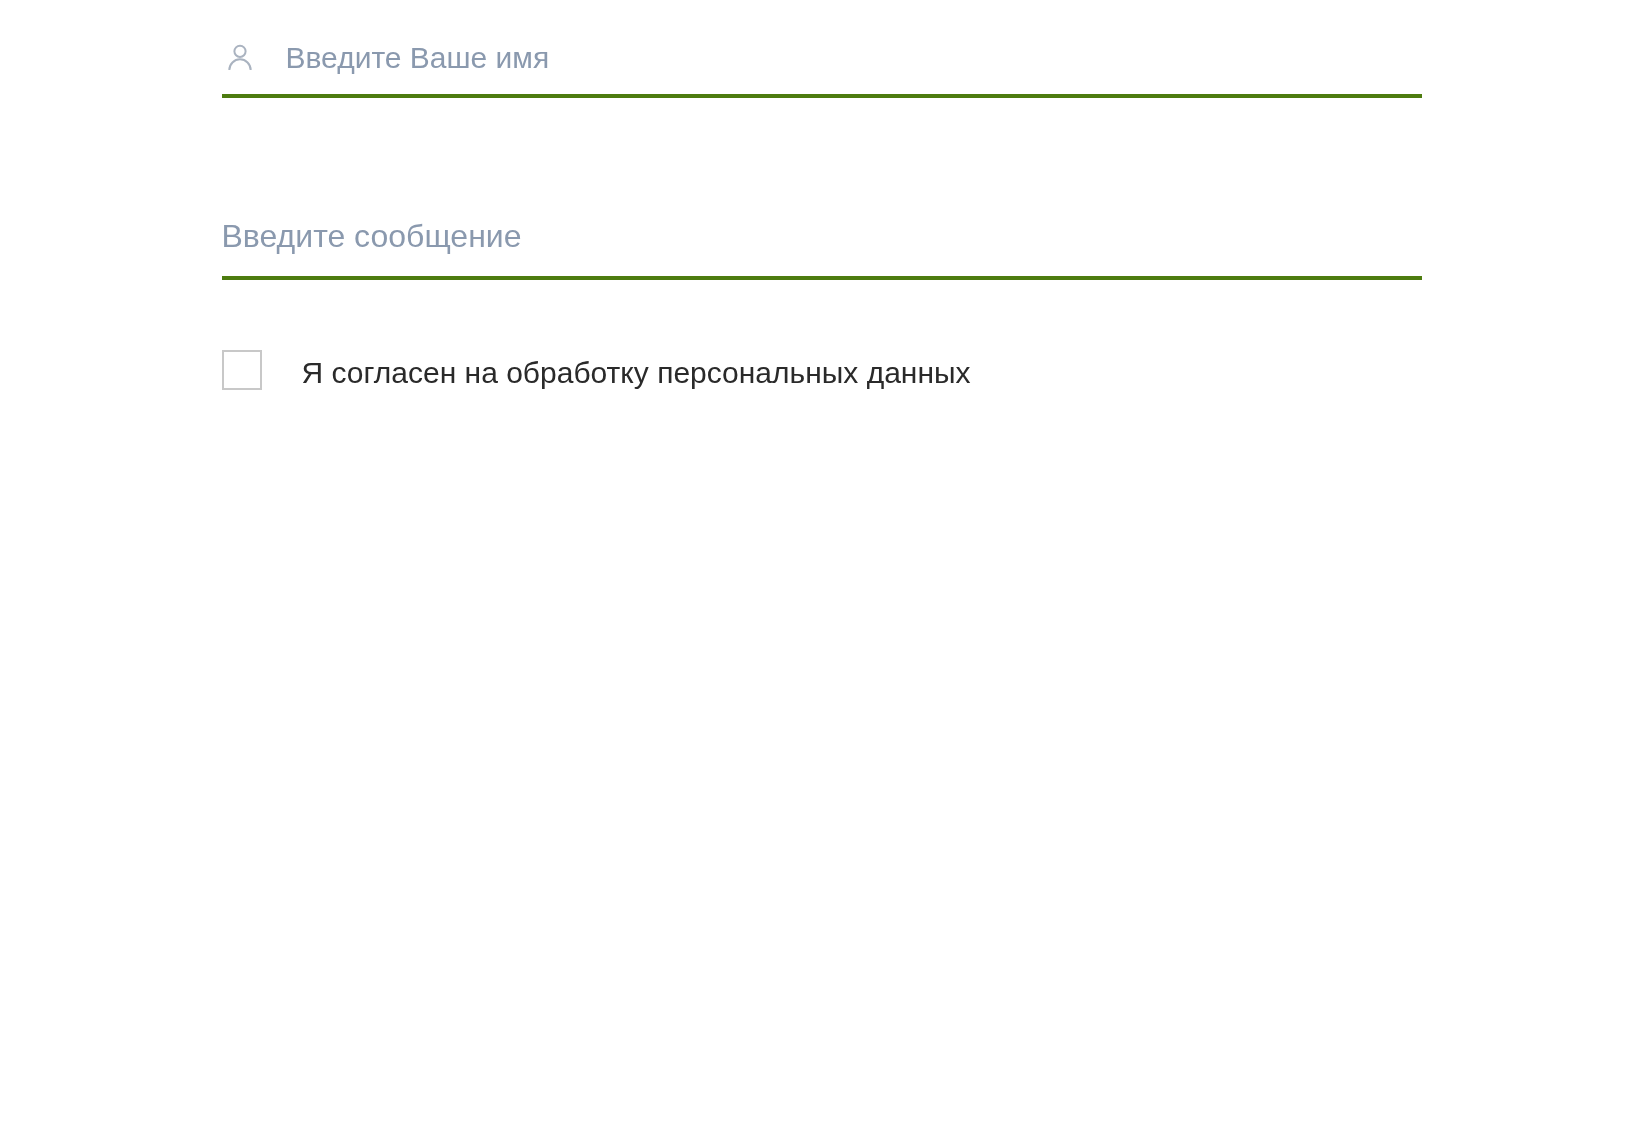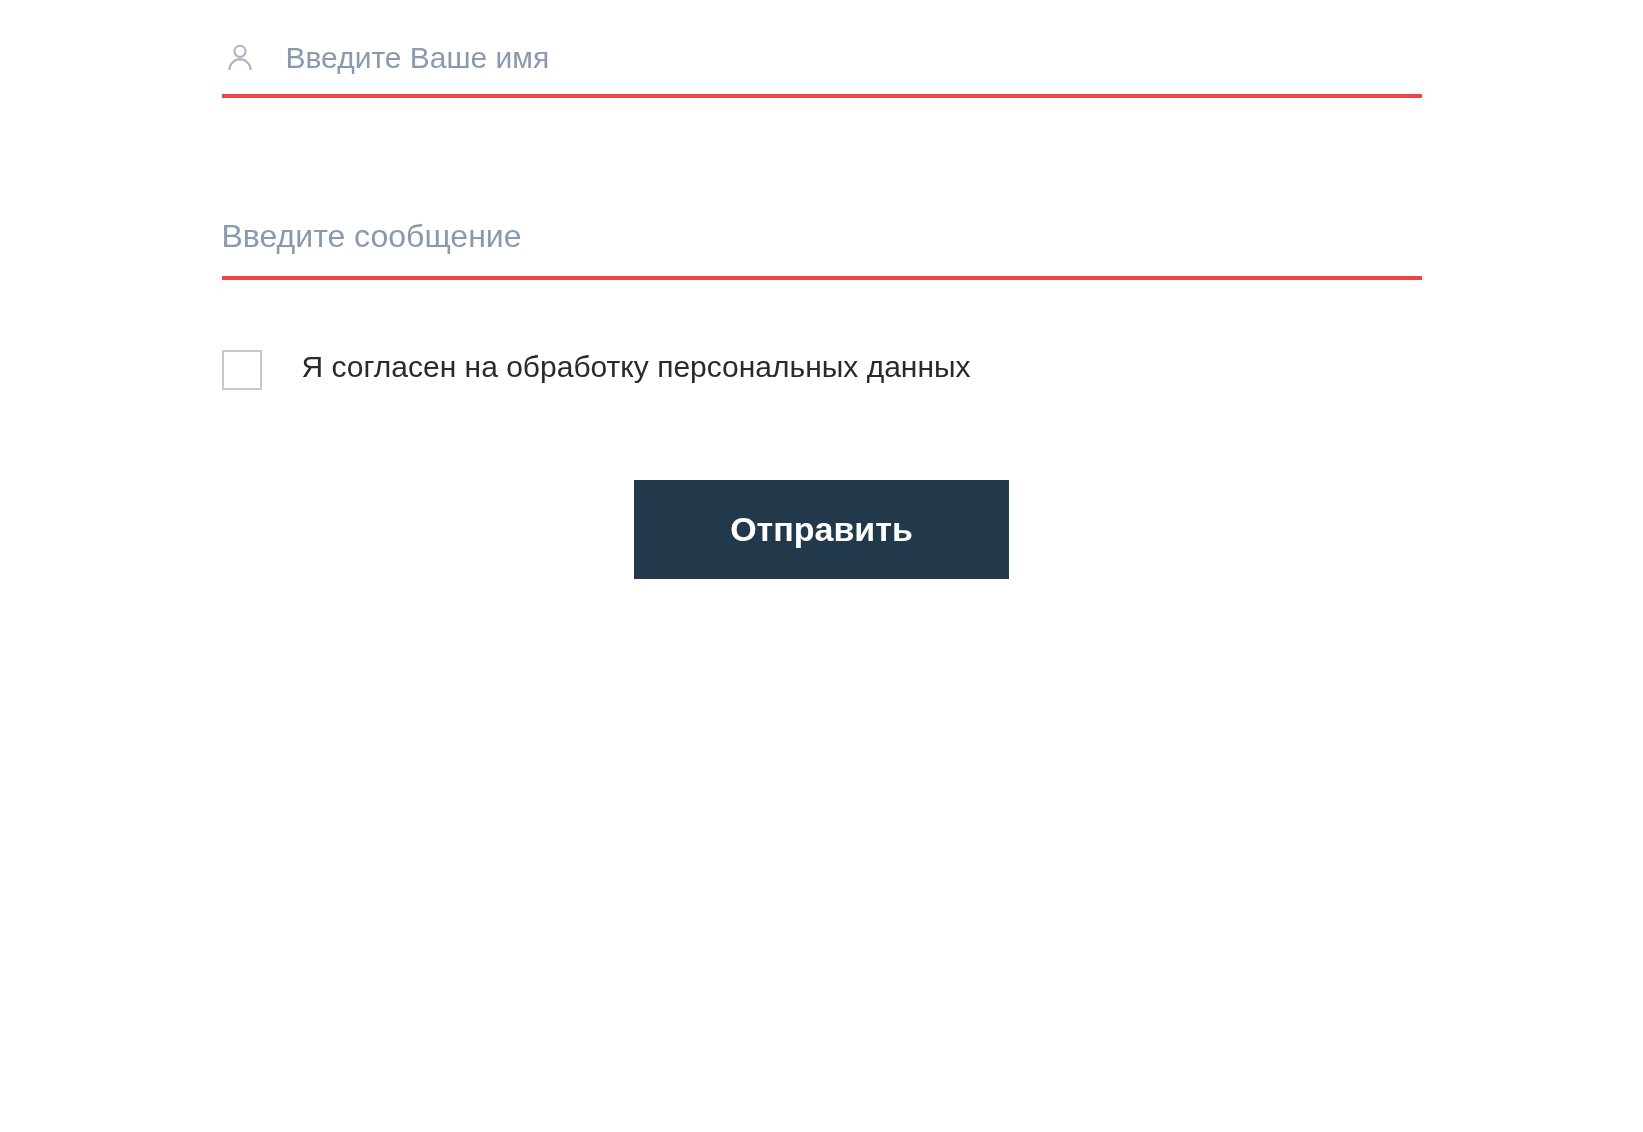--- a/index.html
+++ b/index.html
@@ -12,21 +12,21 @@
       background: #ffffff;
       padding: 40px;
     }
     .form-container {
       max-width: 1200px;
       margin: 0 auto;
     }
     .form-field {
       display: flex;
       align-items: center;
-      border-bottom: 4px solid #ef4444;
+      border-bottom: 4px solid #4d7c0f;
       padding-bottom: 18px;
       margin-bottom: 120px;
     }
     .form-field.message-field {
       margin-bottom: 70px;
     }
     .field-icon {
       width: 36px;
       height: 36px;
       margin-right: 28px;
@@ -63,21 +63,21 @@
       background: transparent;
       resize: none;
       font-family: inherit;
       min-height: 40px;
     }
     .textarea-input::placeholder {
       color: #8a99ae;
     }
     .consent-row {
       display: flex;
-      align-items: flex-start;
+      align-items: flex-end;
       margin-bottom: 90px;
     }
     .checkbox {
       width: 40px;
       height: 40px;
       border: 2px solid #c8c8c8;
       margin-right: 40px;
       cursor: pointer;
       flex-shrink: 0;
       appearance: none;
@@ -125,17 +125,14 @@
 
   <div class="form-field message-field">
     <textarea class="textarea-input" rows="1" placeholder="Введите сообщение" style=""></textarea>
   </div>
 
   <div class="consent-row">
     <input type="checkbox" class="checkbox" id="consent-cb" style="">
     <label for="consent-cb" class="consent-label">Я согласен на обработку персональных данных</label>
   </div>
 
-  <div class="submit-row">
-    <button class="submit-button">Отправить</button>
-  </div>
 
 </div>
 
 </body></html>

